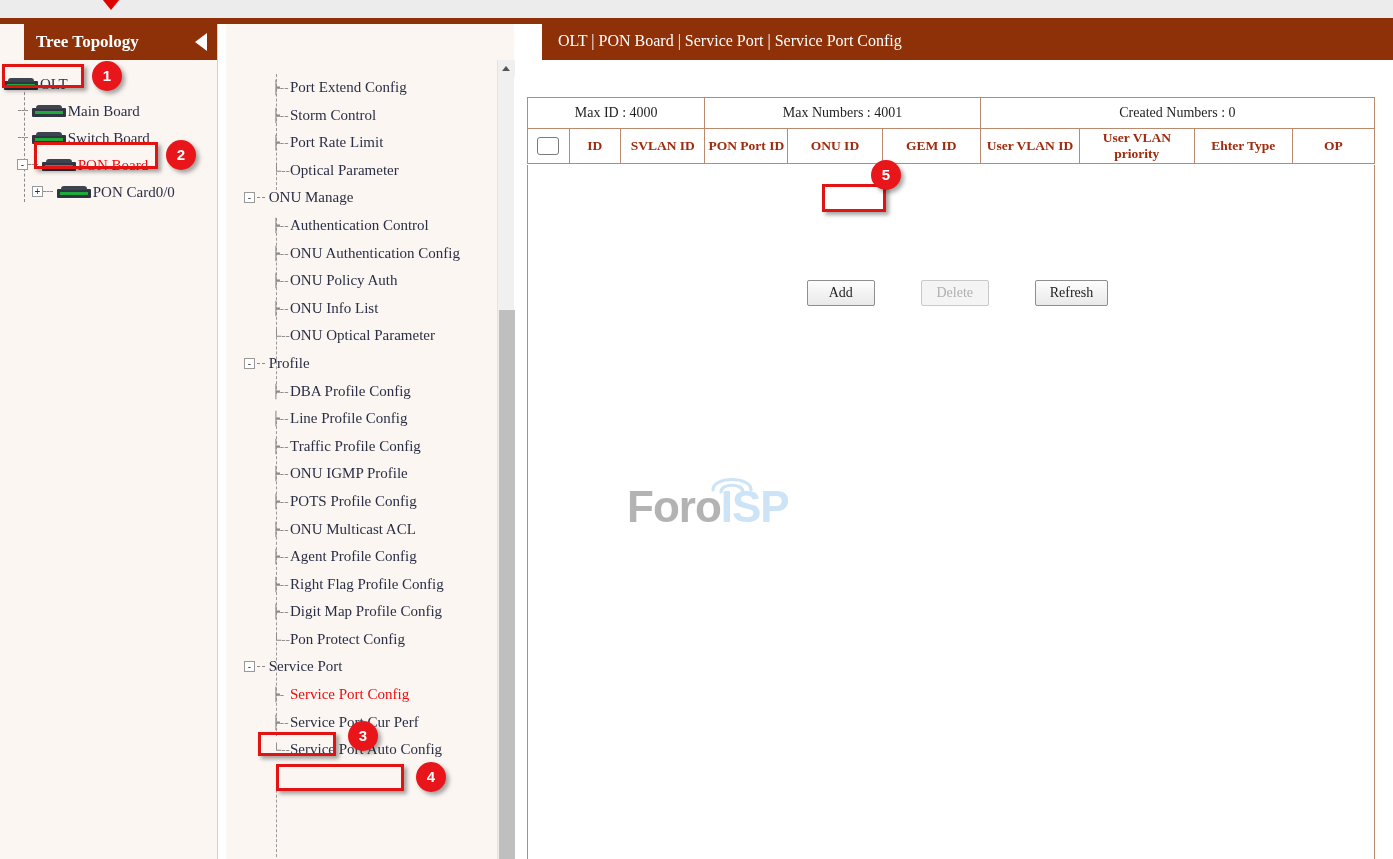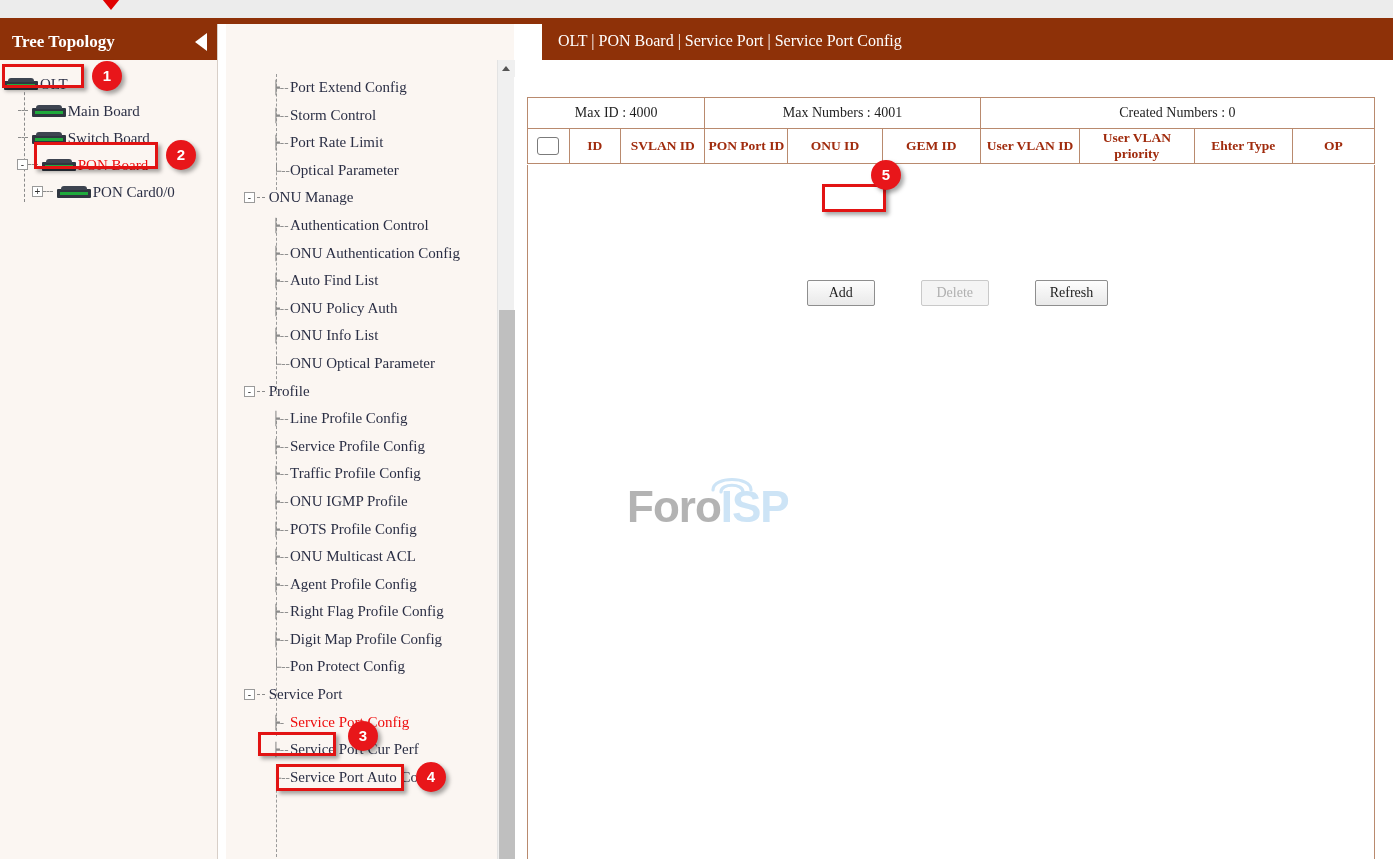--- a/index.html
+++ b/index.html
@@ -16,21 +16,21 @@
   .top-strip { position:absolute; left:0; top:0; width:1393px; height:18px; background:#ececec; }
   .top-arrow { position:absolute; left:98px; top:-6px; width:0; height:0;
                border-left:13px solid transparent; border-right:13px solid transparent;
                border-top:16px solid #e00000; }
   .top-rule  { position:absolute; left:0; top:18px; width:1393px; height:6px; background:#8e3108; }
 
   
   .left-panel { position:absolute; left:0; top:24px; width:218px; height:835px;
                 background:#fbf6f2; border-right:1px solid #d8cfc8; }
   .lp-header { position:relative; height:36px; background:#8e3108; color:#fff;
-               font-weight:bold; font-size:17px; padding:8px 0 0 12px; }
+               font-weight:bold; font-size:17px; padding:8px 0 0 12px;margin-left:24px; }
   .lp-collapse { position:absolute; right:10px; top:9px; width:0; height:0;
                  border-top:9px solid transparent; border-bottom:9px solid transparent;
                  border-right:12px solid #ffffff; cursor:pointer; }
   .tree-body { position:relative; padding:10px 0 0 0; }
 
   .dev-row { position:relative; height:27px; line-height:27px; font-size:15px; color:#2b2f45; white-space:nowrap; }
   .dev-row .label { vertical-align:middle; }
 
   
   .dev-ico { display:inline-block; position:relative; width:34px; height:13px; vertical-align:-2px; margin-right:2px; }
@@ -198,44 +198,41 @@
 
       <div class="guide" style="top:158px; height:176px;"></div>
 
       <div class="menu-item m-lvl2">
         <span class="dash">┝--</span><span>Authentication Control</span>
       </div>
       <div class="menu-item m-lvl2">
         <span class="dash">┝--</span><span>ONU Authentication Config</span>
       </div>
       <div class="menu-item m-lvl2">
-        <span class="dash">┝--</span><span>Auto Find List</span>
-      </div>
-      <div class="menu-item m-lvl2">
         <span class="dash">┝--</span><span>ONU Policy Auth</span>
       </div>
       <div class="menu-item m-lvl2">
         <span class="dash">┝--</span><span>ONU Info List</span>
       </div>
       <div class="menu-item m-lvl2">
         <span class="dash">└--</span><span>ONU Optical Parameter</span>
       </div>
 
       <div class="menu-item m-lvl1">
         <span class="exp" style="margin-right:2px;">-</span><span class="tline" style="width:8px;"></span>
         <span>Profile</span>
       </div>
 
       <div class="guide" style="top:361px; height:315px;"></div>
 
       <div class="menu-item m-lvl2">
+        <span class="dash">┝--</span><span>DBA Profile Config</span>
+      </div>
+      <div class="menu-item m-lvl2">
         <span class="dash">┝--</span><span>Line Profile Config</span>
-      </div>
-      <div class="menu-item m-lvl2">
-        <span class="dash">┝--</span><span>Service Profile Config</span>
       </div>
       <div class="menu-item m-lvl2">
         <span class="dash">┝--</span><span>Traffic Profile Config</span>
       </div>
       <div class="menu-item m-lvl2">
         <span class="dash">┝--</span><span>ONU IGMP Profile</span>
       </div>
       <div class="menu-item m-lvl2">
         <span class="dash">┝--</span><span>POTS Profile Config</span>
       </div>

